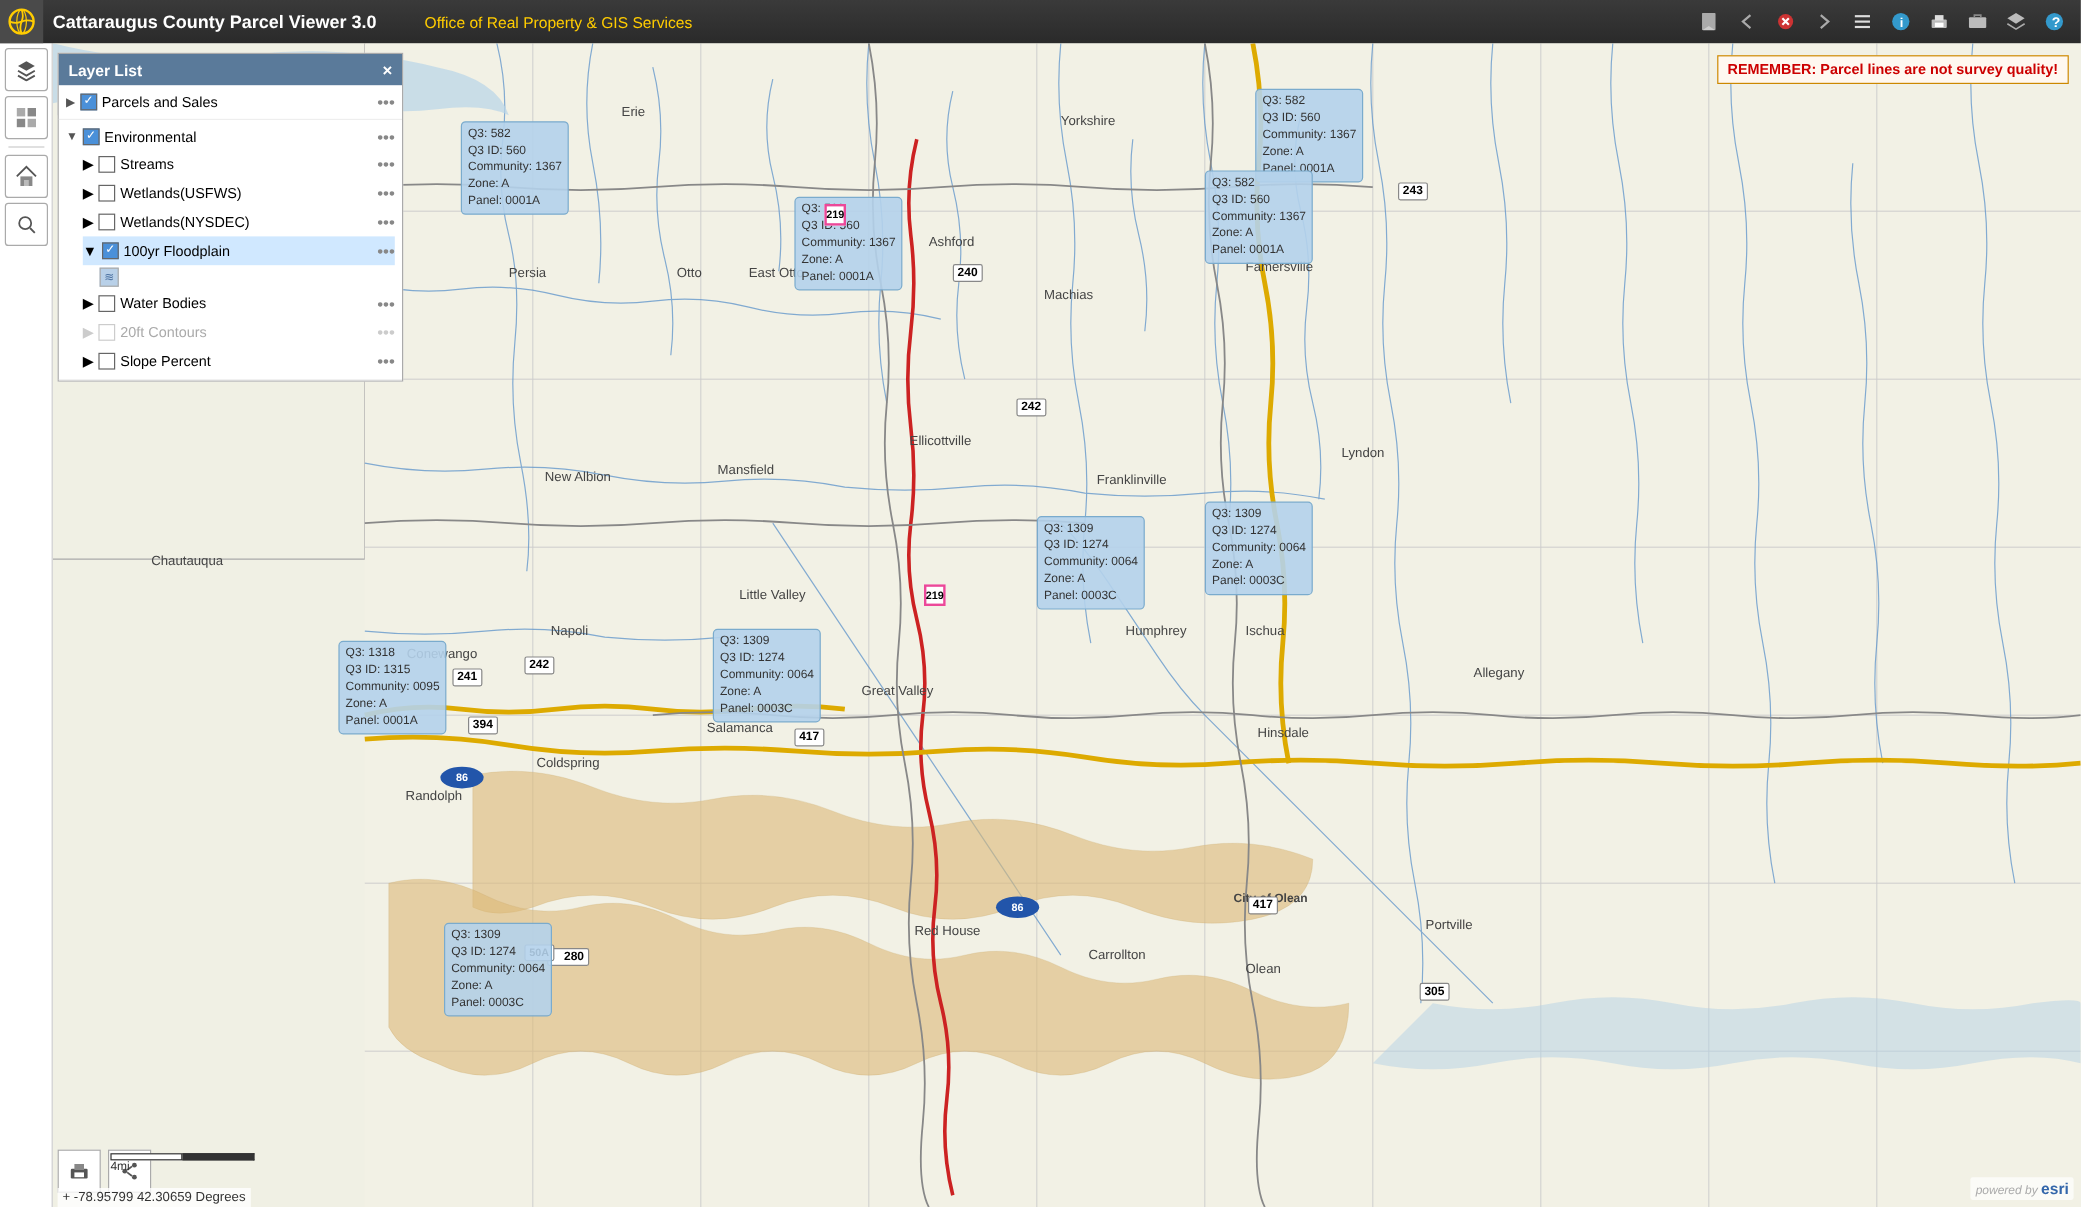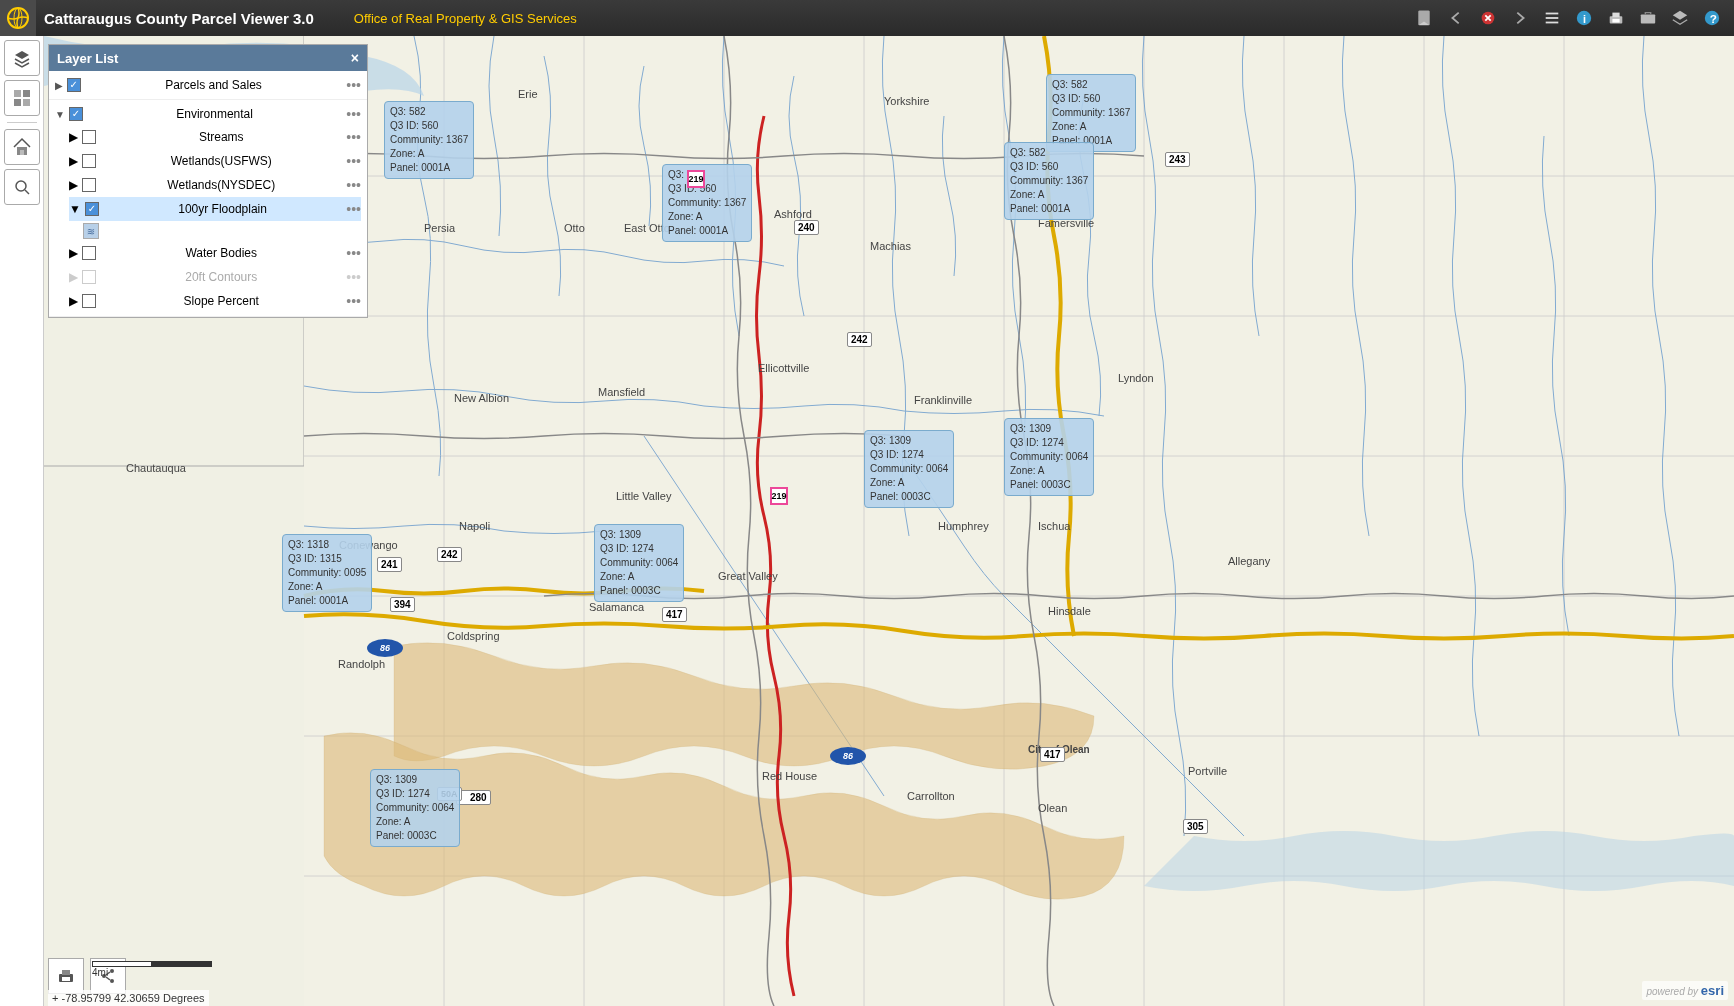--- a/index.html
+++ b/index.html
@@ -61,22 +61,22 @@
       display: flex; flex-direction: column;
     }
     .zoom-btn {
       width: 26px; height: 26px; background: #fff; border: 1px solid #aaa;
       display: flex; align-items: center; justify-content: center;
       cursor: pointer; font-size: 16px; font-weight: bold; color: #333;
     }
 
     
     #layer-panel {
-      position: absolute; top: 44px; left: 48px; width: 320px;
-      background: #fff; border: 1px solid #aaa; z-index: 70; font-size: 12px; text-align: center;
+      position: absolute; top: 44px; left: 48px; width: 288px;
+      background: #fff; border: 1px solid #aaa; z-index: 70; font-size: 12px;
     }
     #layer-panel-header {
       background: #5a7a9a; color: #fff; padding: 5px 8px;
       display: flex; align-items: center; justify-content: space-between;
       font-weight: bold; font-size: 13px;
     }
     #layer-panel-close {
       cursor: pointer; font-size: 14px; font-weight: bold;
     }
     .layer-group {
@@ -165,21 +165,21 @@
       position: absolute; font-size: 11px; color: #444; pointer-events: none; z-index: 54;
     }
     .map-route-label {
       position: absolute; background: #fff; border: 1px solid #888;
       border-radius: 2px; padding: 1px 3px; font-size: 10px; font-weight: bold;
       pointer-events: none; z-index: 54;
     }
     .interstate-label {
       position: absolute; background: #2255aa; color: #fff; border-radius: 50%;
       width: 36px; height: 18px; display: flex; align-items: center; justify-content: center;
-      font-size: 9px; font-weight: bold; pointer-events: none; z-index: 55; font-style: italic;
+      font-size: 9px; font-weight: bold; pointer-events: none; z-index: 55;
     }
     .us-route-label {
       position: absolute; background: #fff; border: 2px solid #ec4899;
       width: 18px; height: 18px; display: flex; align-items: center; justify-content: center;
       font-size: 9px; font-weight: bold; pointer-events: none; z-index: 55;
     }
   </style>
 </head>
 <body>
 
@@ -374,34 +374,37 @@
       <path d="M500,560 Q550,555 600,560 Q650,565 700,560 Q750,555 800,560 Q850,565 900,560 Q950,555 1000,560 Q1050,565 1100,560 Q1150,555 1200,560 Q1250,565 1300,560 Q1350,555 1400,560 Q1450,565 1500,560 Q1550,555 1600,560 Q1650,565 1690,560"></path>
       <path d="M680,0 Q690,50 685,100 Q680,150 690,200 Q700,250 695,300 Q690,350 700,400 Q710,450 705,500 Q700,550 710,600 Q720,650 715,700 Q710,750 720,800 Q730,850 725,900 Q720,950 730,970"></path>
       <path d="M960,0 Q970,50 965,100 Q960,150 970,200 Q980,250 975,300 Q970,350 980,400 Q990,450 985,500 Q980,550 990,600 Q1000,650 995,700 Q990,750 1000,800 Q1010,850 1005,900 Q1000,950 1010,970"></path>
     </g>
 
     <path d="M0,0 Q80,20 160,10 Q240,0 320,20 Q370,30 380,60 Q360,50 320,55 Q280,60 240,50 Q200,40 160,50 Q120,60 80,50 Q40,40 0,50 Z" fill="#b8d4e8" opacity="0.7"></path>
 
     <path d="M1150,800 Q1200,810 1250,800 Q1300,790 1350,800 Q1400,810 1450,800 Q1500,790 1550,800 Q1600,810 1650,800 Q1690,795 1690,800 L1690,850 Q1650,840 1600,850 Q1550,860 1500,850 Q1450,840 1400,850 Q1350,860 1300,850 Q1250,840 1200,850 Q1150,860 1100,850 Z" fill="rgba(180,210,230,0.5)"></path>
   </svg>
 
+  <div id="warning-banner">
+    <span>REMEMBER: Parcel lines are not survey quality!</span>
+  </div>
 
   <div class="map-popup" style="top:65px;left:340px;">Q3: 582<br>Q3 ID: 560<br>Community: 1367<br>Zone: A<br>Panel: 0001A</div>
   <div class="map-popup" style="top:128px;left:618px;">Q3: 582<br>Q3 ID: 560<br>Community: 1367<br>Zone: A<br>Panel: 0001A</div>
   <div class="map-popup" style="top:38px;left:1002px;">Q3: 582<br>Q3 ID: 560<br>Community: 1367<br>Zone: A<br>Panel: 0001A</div>
   <div class="map-popup" style="top:106px;left:960px;">Q3: 582<br>Q3 ID: 560<br>Community: 1367<br>Zone: A<br>Panel: 0001A</div>
   <div class="map-popup" style="top:394px;left:820px;">Q3: 1309<br>Q3 ID: 1274<br>Community: 0064<br>Zone: A<br>Panel: 0003C</div>
   <div class="map-popup" style="top:382px;left:960px;">Q3: 1309<br>Q3 ID: 1274<br>Community: 0064<br>Zone: A<br>Panel: 0003C</div>
   <div class="map-popup" style="top:488px;left:550px;">Q3: 1309<br>Q3 ID: 1274<br>Community: 0064<br>Zone: A<br>Panel: 0003C</div>
   <div class="map-popup" style="top:498px;left:238px;">Q3: 1318<br>Q3 ID: 1315<br>Community: 0095<br>Zone: A<br>Panel: 0001A</div>
   <div class="map-popup" style="top:733px;left:326px;">Q3: 1309<br>Q3 ID: 1274<br>Community: 0064<br>Zone: A<br>Panel: 0003C</div>
 
   <div class="map-label" style="top:52px;left:474px;">Erie</div>
   <div class="map-label" style="top:59px;left:840px;">Yorkshire</div>
-  <div class="map-label" style="top:172px;left:730px;">Ashford</div>
+  <div class="map-label" style="top:160px;left:730px;">Ashford</div>
   <div class="map-label" style="top:186px;left:380px;">Persia</div>
   <div class="map-label" style="top:186px;left:476px;margin-left:44px;">Otto</div>
   <div class="map-label" style="top:186px;left:580px;">East Otto</div>
   <div class="map-label" style="top:204px;left:826px;">Machias</div>
   <div class="map-label" style="top:181px;left:994px;">Famersville</div>
   <div class="map-label" style="top:336px;left:1074px;">Lyndon</div>
   <div class="map-label" style="top:350px;left:554px;">Mansfield</div>
   <div class="map-label" style="top:358px;left:870px;">Franklinville</div>
   <div class="map-label" style="top:356px;left:410px;">New Albion</div>
   <div class="map-label" style="top:326px;left:714px;text-align:center;">Ellicottville</div>

